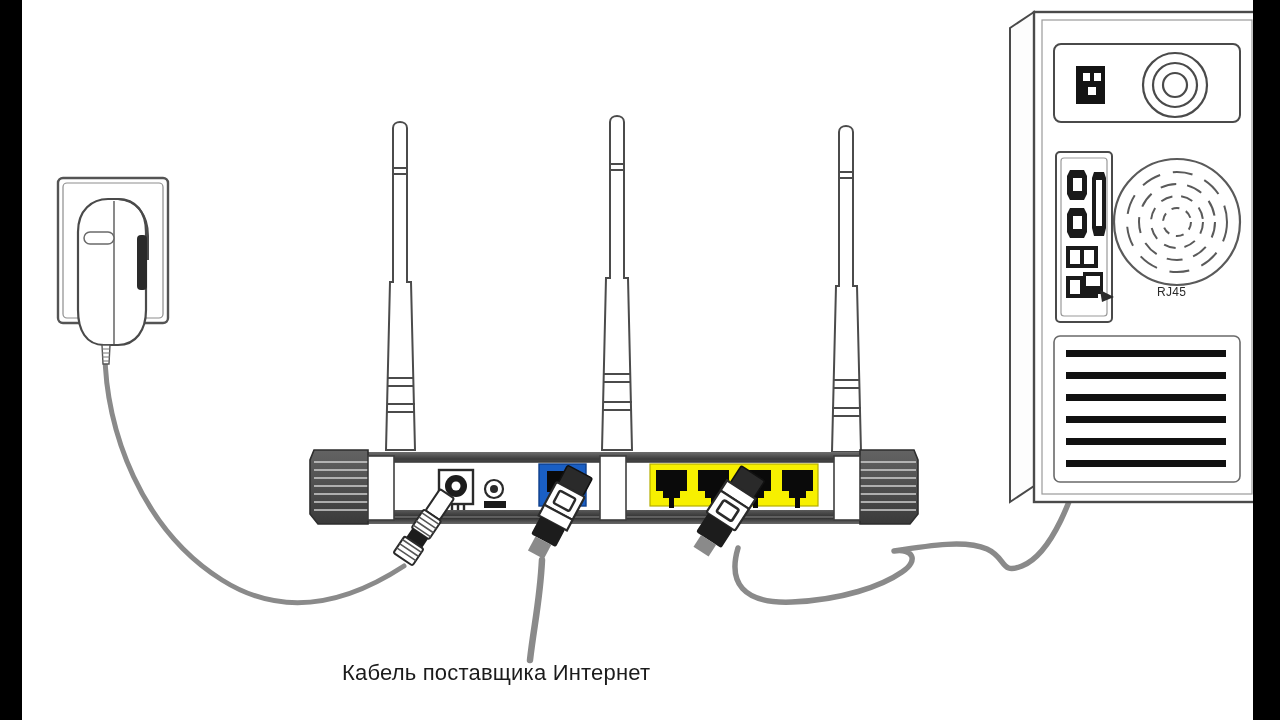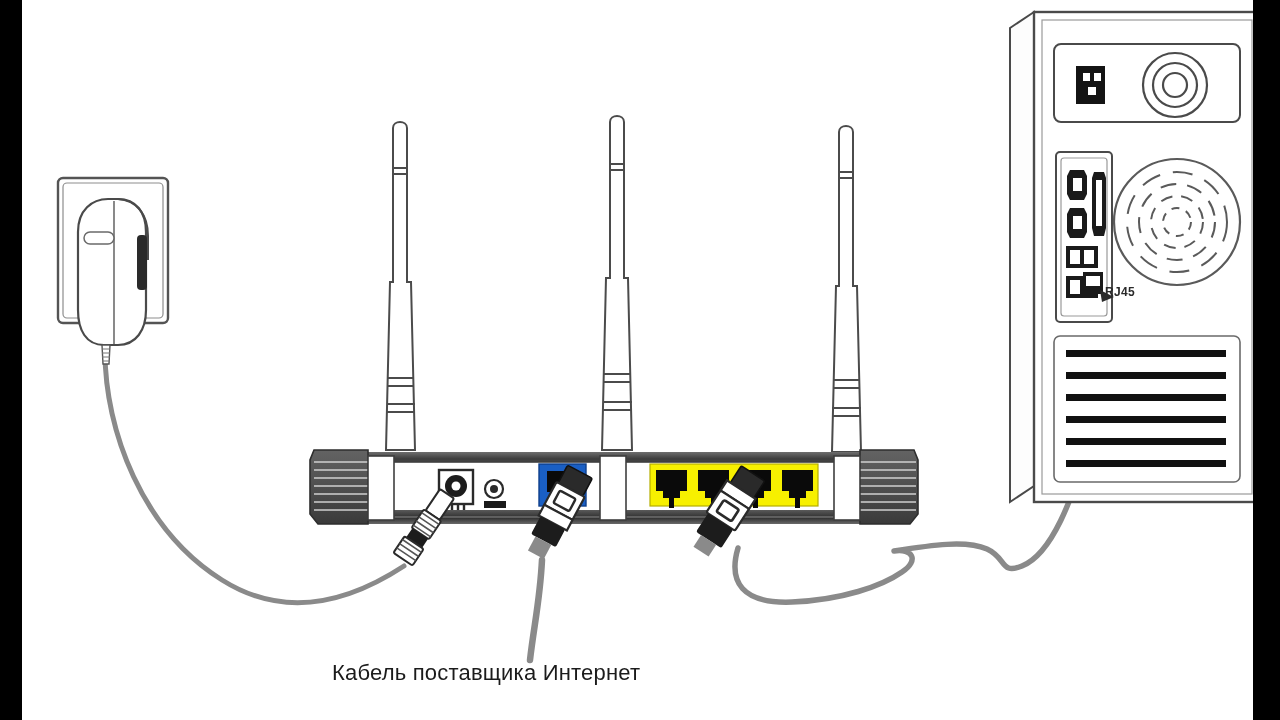--- a/index.html
+++ b/index.html
@@ -32,36 +32,36 @@
 
   svg.layer {
     position: absolute;
     left: 0; top: 0;
     width: 1231px; height: 720px;
     display: block;
   }
 
   #caption {
     position: absolute;
-    left: 310px;
+    left: 320px;
     top: 660px;
     width: 420px;
     font-family: "Liberation Sans", sans-serif;
     font-size: 22px;
     color: #1b1b1b;
     letter-spacing: 0.2px;
     white-space: nowrap;
   }
   #rj45-label {
     position: absolute;
-    left: 1083px;
+    left: 1135px;
     top: 285px;
     font-family: "Liberation Sans", sans-serif;
     font-size: 12px;
-    font-weight: bold;
+    font-weight: normal;
     color: #2a2a2a;
     letter-spacing: 0.3px;
     white-space: nowrap;
   }
 </style>
 </head>
 <body>
 
 <div id="stage">
 

